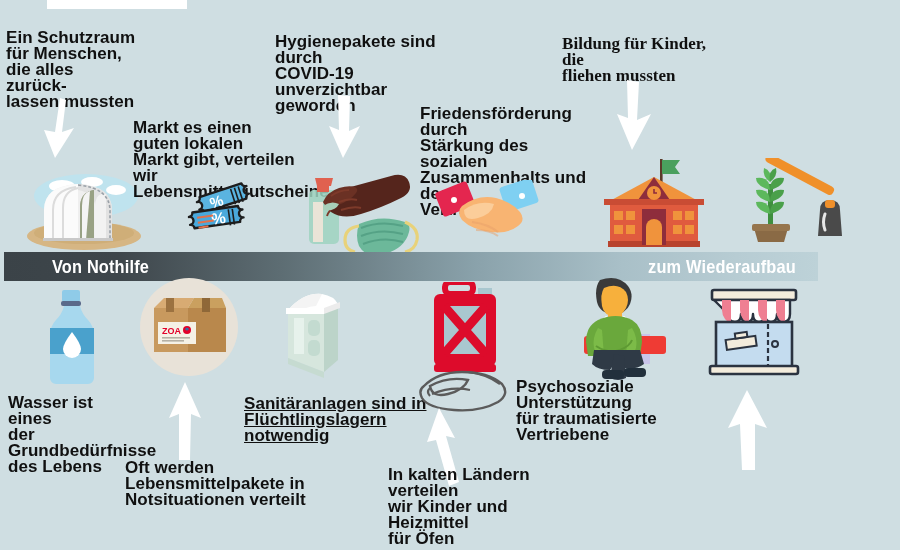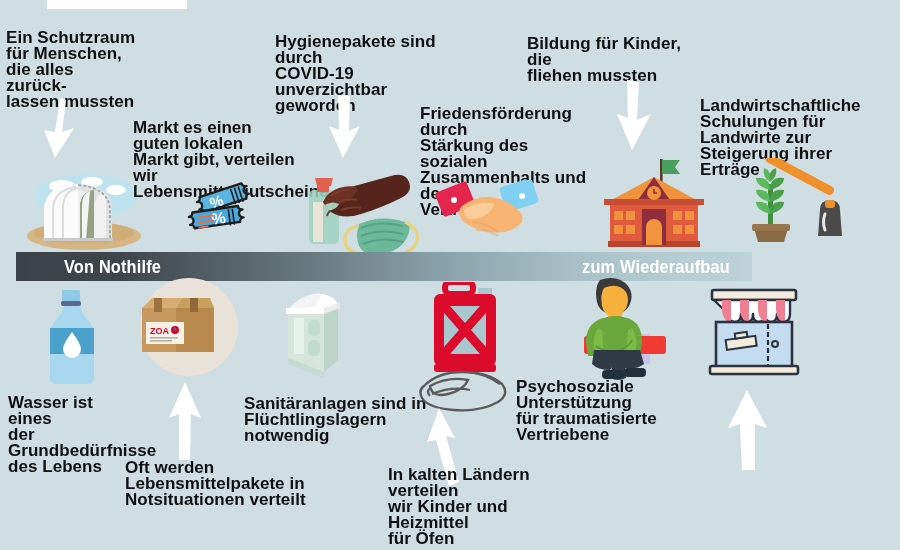--- a/index.html
+++ b/index.html
@@ -10,21 +10,21 @@
     position:relative;
   }
   .stage{position:absolute;left:0;top:0;width:900px;height:550px;}
   .abs{position:absolute;}
 
   
   .top-notch{left:47px;top:0;width:140px;height:9px;background:#ffffff;}
 
   
   .banner{
-    left:16px;top:252px;width:736px;height:29px;
+    left:4px;top:252px;width:814px;height:29px;
     background:linear-gradient(90deg,#3b4348 0%,#3e464b 14%,#5d6d73 34%,#8aa2ab 58%,#a9c0c8 76%,#b7ccd3 90%,#bdd2d8 100%);
   }
   .banner-left,.banner-right{
     position:absolute;top:0;height:29px;line-height:29px;
     color:#ffffff;font-weight:bold;font-size:19px;letter-spacing:.2px;
     font-family:"Liberation Sans Narrow","Liberation Sans",sans-serif;
     transform:scaleX(.86);
   }
   .banner-left{left:48px;transform-origin:left center;}
   .banner-right{right:22px;transform-origin:right center;}
@@ -166,21 +166,21 @@
       <rect x="70" y="2" width="34" height="26" rx="3" fill="#7fd0f2" transform="rotate(-18 87 15)"></rect>
       <circle cx="90" cy="16" r="3" fill="#ffffff"></circle>
       <path d="M30 26 q16 -12 34 -8 q16 4 24 14 q6 8 -2 14 q-10 8 -26 6 q-20 -2 -30 -12 q-6 -8 0 -14 z" fill="#f8b472"></path>
       <path d="M32 30 q14 -10 30 -6 q-2 10 -16 14 q-14 4 -14 -8 z" fill="#fbcd9a"></path>
       <path d="M42 34 q16 2 28 12" fill="none" stroke="#edа06a" stroke-width="2" opacity=".5"></path>
       <path d="M40 42 q16 2 26 10" fill="none" stroke="#e8a06a" stroke-width="2" opacity=".5"></path>
       <path d="M44 50 q14 0 22 6" fill="none" stroke="#e8a06a" stroke-width="2" opacity=".5"></path>
     </svg>
   </div>
 
-  <div class="abs cap" style="left:527px;top:36px;width:170px;">Bildung für Kinder, die
+  <div class="abs cap" style="left:562px;top:36px;width:170px;font-family:Liberation Serif, serif;">Bildung für Kinder, die
 fliehen mussten</div>
 
   <div class="arrow" style="left:615px;top:80px;">
     <svg width="42" height="72" viewBox="0 0 42 72">
       <path d="M12 0 L24 2 L22 40 L36 34 L17 70 L2 34 L13 38 Z" fill="#ffffff"></path>
     </svg>
   </div>
 
   <div class="icon" style="left:598px;top:155px;">
     <svg width="112" height="100" viewBox="0 0 112 100">
@@ -201,23 +201,20 @@
         <rect x="16" y="70" width="9" height="9"></rect>
           <rect x="28" y="70" width="9" height="9"></rect>
         <rect x="75" y="56" width="9" height="9"></rect>
           <rect x="87" y="56" width="9" height="9"></rect>
         <rect x="75" y="70" width="9" height="9"></rect>
           <rect x="87" y="70" width="9" height="9"></rect>
       </g>
     </svg>
   </div>
 
-  <div class="abs cap" style="left:700px;top:98px;width:190px;">Landwirtschaftliche
-Schulungen für Landwirte zur
-Steigerung ihrer Erträge</div>
 
   <div class="icon" style="left:742px;top:158px;">
     <svg width="112" height="96" viewBox="0 0 112 96">
       <rect x="20" y="12" width="76" height="9" rx="4" fill="#f0902a" transform="rotate(28 58 16)"></rect>
       <path d="M78 52 q0 -10 10 -10 q10 0 10 10 l2 26 h-24 z" fill="#4a4a4a"></path>
       <rect x="83" y="42" width="10" height="8" rx="3" fill="#f0902a"></rect>
       <path d="M83 56 q-3 8 0 16" fill="none" stroke="#e6e6e6" stroke-width="3" stroke-linecap="round"></path>
       <rect x="26" y="26" width="5" height="48" fill="#3f8f3f"></rect>
       <path d="M28 32 q-14 -4 -14 -12 q14 -2 14 12 z" fill="#5cb85c"></path>
       <path d="M28 32 q14 -4 14 -12 q-14 -2 -14 12 z" fill="#4aa04a"></path>
@@ -242,21 +239,21 @@
       <rect x="34" y="2" width="18" height="12" rx="2" fill="#8fcbe8"></rect>
       <rect x="33" y="13" width="20" height="5" rx="2" fill="#5a6a8a"></rect>
       <path d="M36 18 q-2 8 -8 14 q-6 6 -6 16 v42 a6 6 0 0 0 6 6 h32 a6 6 0 0 0 6 -6 v-42 q0 -10 -6 -16 q-6 -6 -8 -14 z" fill="#a7d8ee"></path>
       <rect x="22" y="40" width="44" height="26" fill="#4aa1cc"></rect>
       <path d="M44 44 q9 12 9 17 a9 9 0 0 1 -18 0 q0 -5 9 -17 z" fill="#ffffff"></path>
     </svg>
   </div>
 
   <div class="circle-bg" style="left:140px;top:278px;width:98px;height:98px;"></div>
 
-  <div class="icon" style="left:140px;top:296px;">
+  <div class="icon" style="left:152px;top:296px;">
     <svg width="76" height="58" viewBox="0 0 76 58">
       <path d="M2 12 h34 v44 h-34 z" fill="#c8995e"></path>
       <path d="M36 12 h38 v44 h-38 z" fill="#b9884c"></path>
       <path d="M2 12 l10 -10 h30 l-6 10 z" fill="#d8ab73"></path>
       <path d="M36 12 l6 -10 h28 l4 10 z" fill="#caa05f"></path>
       <rect x="14" y="2" width="8" height="14" fill="#9c7240"></rect>
       <rect x="50" y="2" width="8" height="14" fill="#8f6838"></rect>
       <rect x="6" y="26" width="38" height="22" fill="#f5f1e6"></rect>
       <text x="10" y="38" font-size="9" font-weight="bold" fill="#e2002a" font-family="'Liberation Sans',sans-serif">ZOA</text>
       <circle cx="35" cy="34" r="4" fill="#e2002a"></circle>
@@ -284,21 +281,21 @@
       <path d="M52 22 l14 -6 v56 l-14 12 z" fill="#bcd4c9"></path>
       <path d="M14 20 h38 v6 h-38 z" fill="#ffffff"></path>
       <path d="M52 20 l16 -6 v6 l-16 6 z" fill="#ececec"></path>
       <rect x="22" y="30" width="10" height="36" fill="#e7f2ec"></rect>
       <rect x="36" y="32" width="12" height="16" rx="5" fill="#c3dbd0"></rect>
       <rect x="36" y="52" width="12" height="16" rx="5" fill="#c3dbd0"></rect>
       <path d="M16 70 l36 14 v6 l-36 -14 z" fill="#c6dbd1"></path>
     </svg>
   </div>
 
-  <div class="abs cap" style="left:244px;top:396px;width:200px;">Sanitäranlagen sind in
+  <div class="abs cap" style="left:244px;top:396px;width:200px;text-decoration:underline;">Sanitäranlagen sind in
 Flüchtlingslagern notwendig</div>
 
   <div class="icon" style="left:412px;top:282px;">
     <svg width="110" height="130" viewBox="0 0 110 130">
       <rect x="66" y="6" width="14" height="14" fill="#a9c7cf"></rect>
       <rect x="22" y="12" width="62" height="72" rx="6" fill="#dd0b2b"></rect>
       <rect x="32" y="24" width="42" height="48" fill="#a9c7cf"></rect>
       <path d="M32 24 L74 72 M74 24 L32 72" stroke="#dd0b2b" stroke-width="9"></path>
       <rect x="33" y="0" width="28" height="12" rx="5" fill="none" stroke="#dd0b2b" stroke-width="6"></rect>
       <rect x="22" y="82" width="62" height="8" rx="3" fill="#dd0b2b"></rect>

